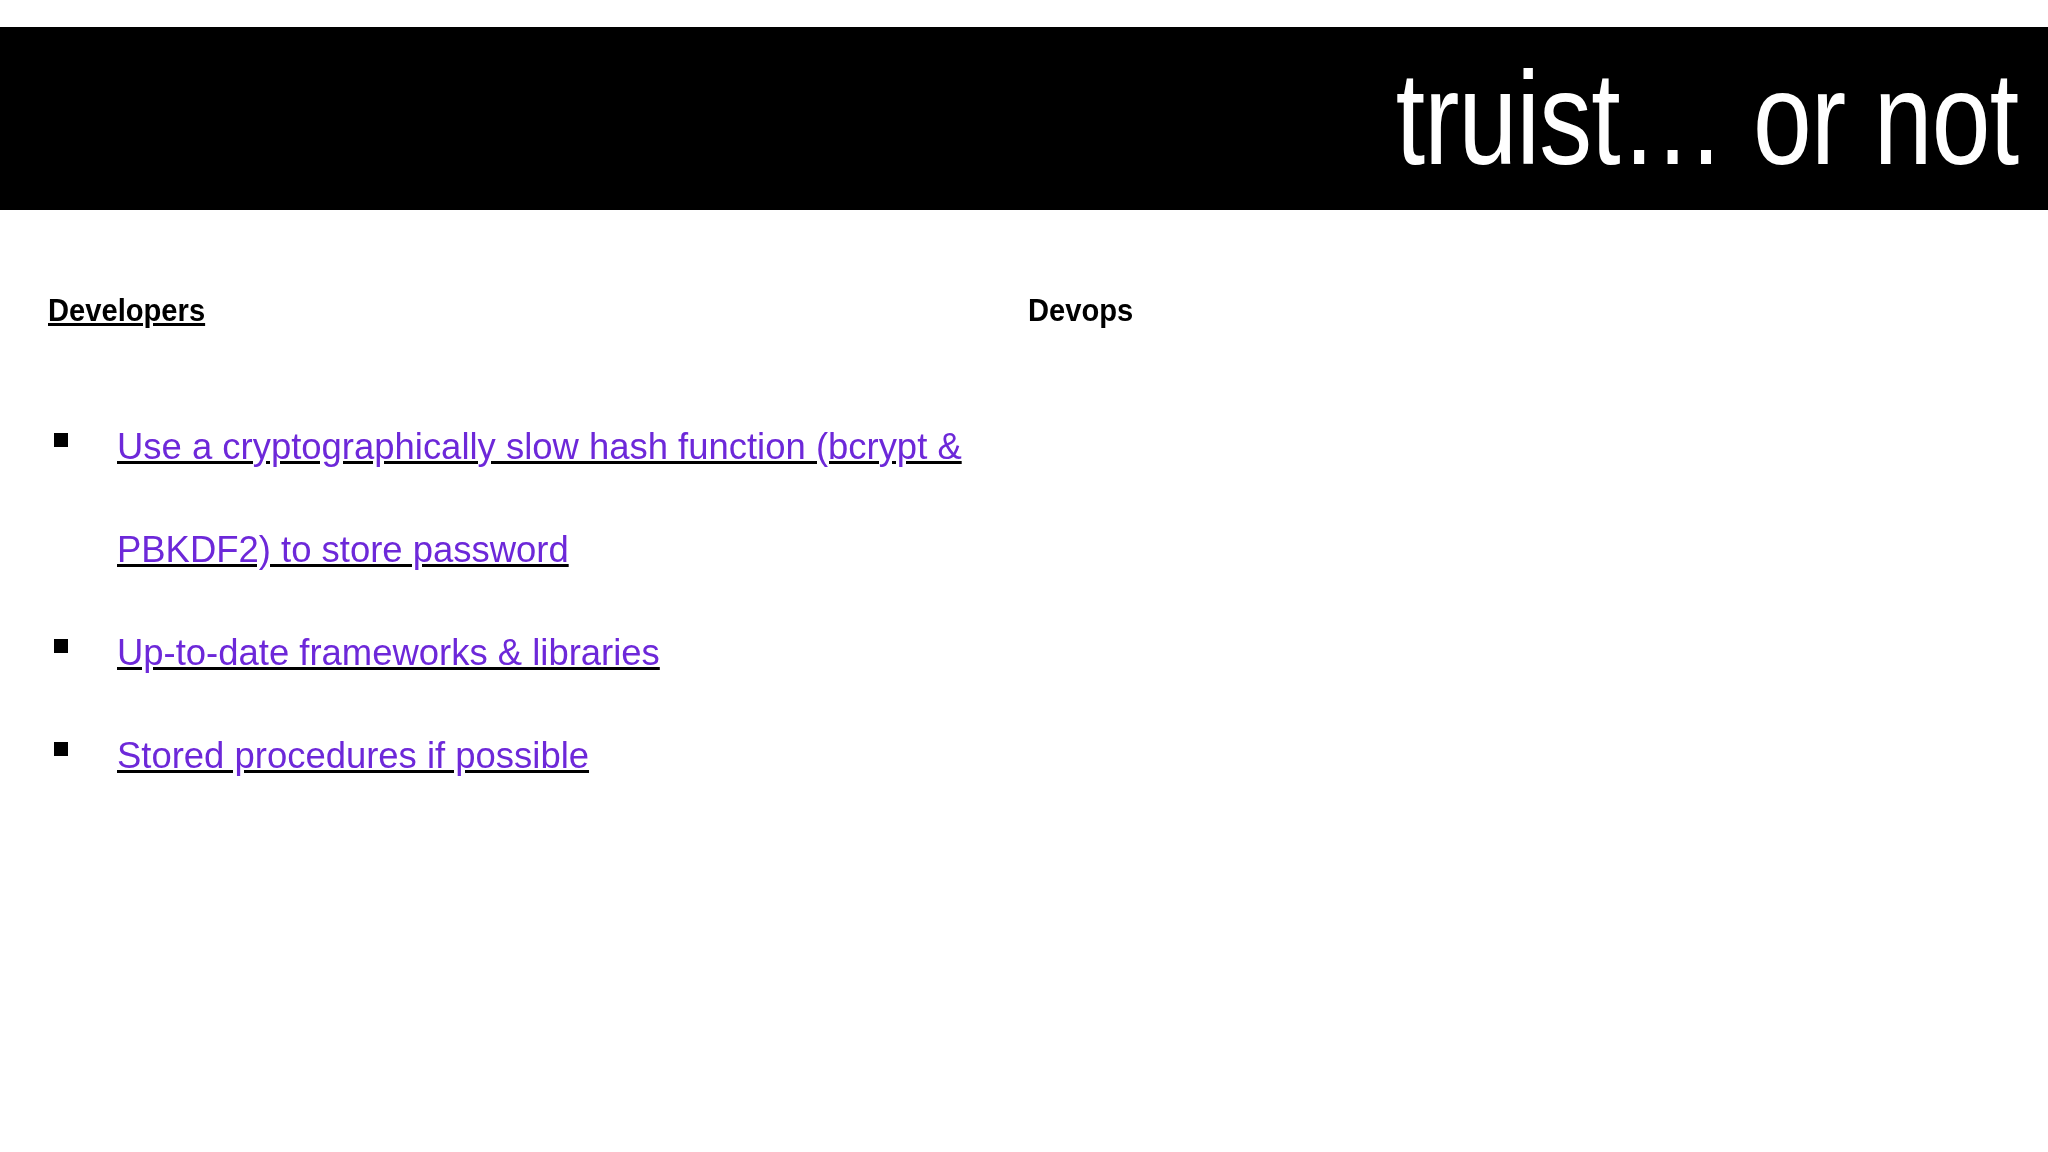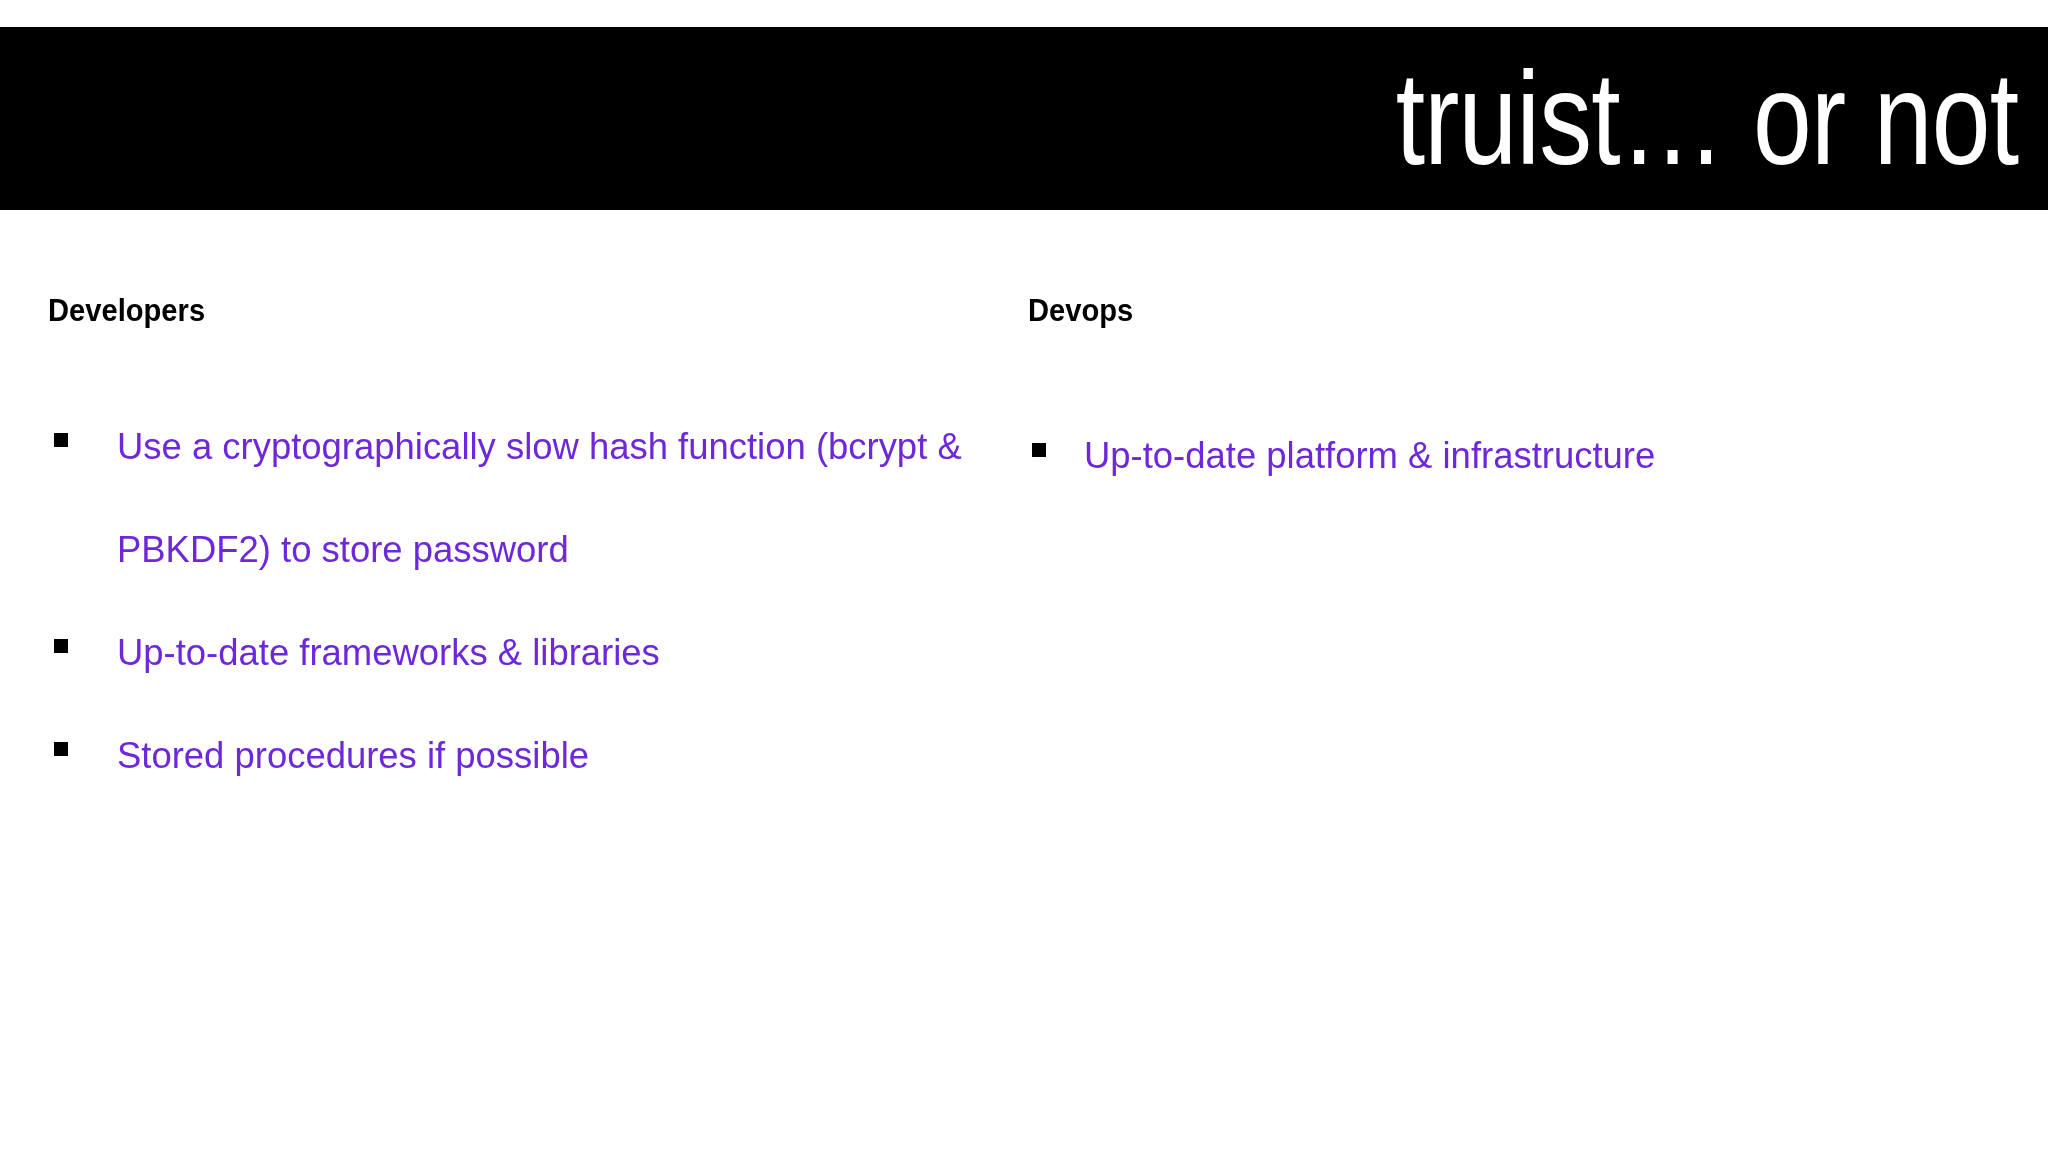--- a/index.html
+++ b/index.html
@@ -53,21 +53,21 @@
     position: absolute;
     left: 0;
     top: 210px;
     width: 2048px;
     height: 942px;
   }
   .column {
     position: absolute;
     top: 0;
   }
-  .column-left  { left: 48px;   width: 945px; }
+  .column-left  { left: 48px;   width: 945px; text-decoration: underline; }
   .column-right { left: 1028px; width: 960px; }
 
   .col-heading {
     font-family: "Liberation Sans", sans-serif;
     font-size: 31px;
     font-weight: bold;
     line-height: 1.25;
     margin: 0;
     padding: 0;
     transform: scaleX(0.94);
@@ -143,21 +143,17 @@
         <li class="bullet-item">
           <span class="marker"></span>
           <span class="bullet-text">Stored procedures if possible</span>
         </li>
       </ul>
     </div>
 
     <div class="column column-right">
       <h2 class="col-heading">Devops</h2>
       <ul class="bullet-list">
-        <li class="bullet-item">
-          <span class="marker"></span>
-          <span class="bullet-text">Up-to-date platform &amp; infrastructure</span>
-        </li>
       </ul>
     </div>
 
   </div>
 </div>
 
 </body></html>

